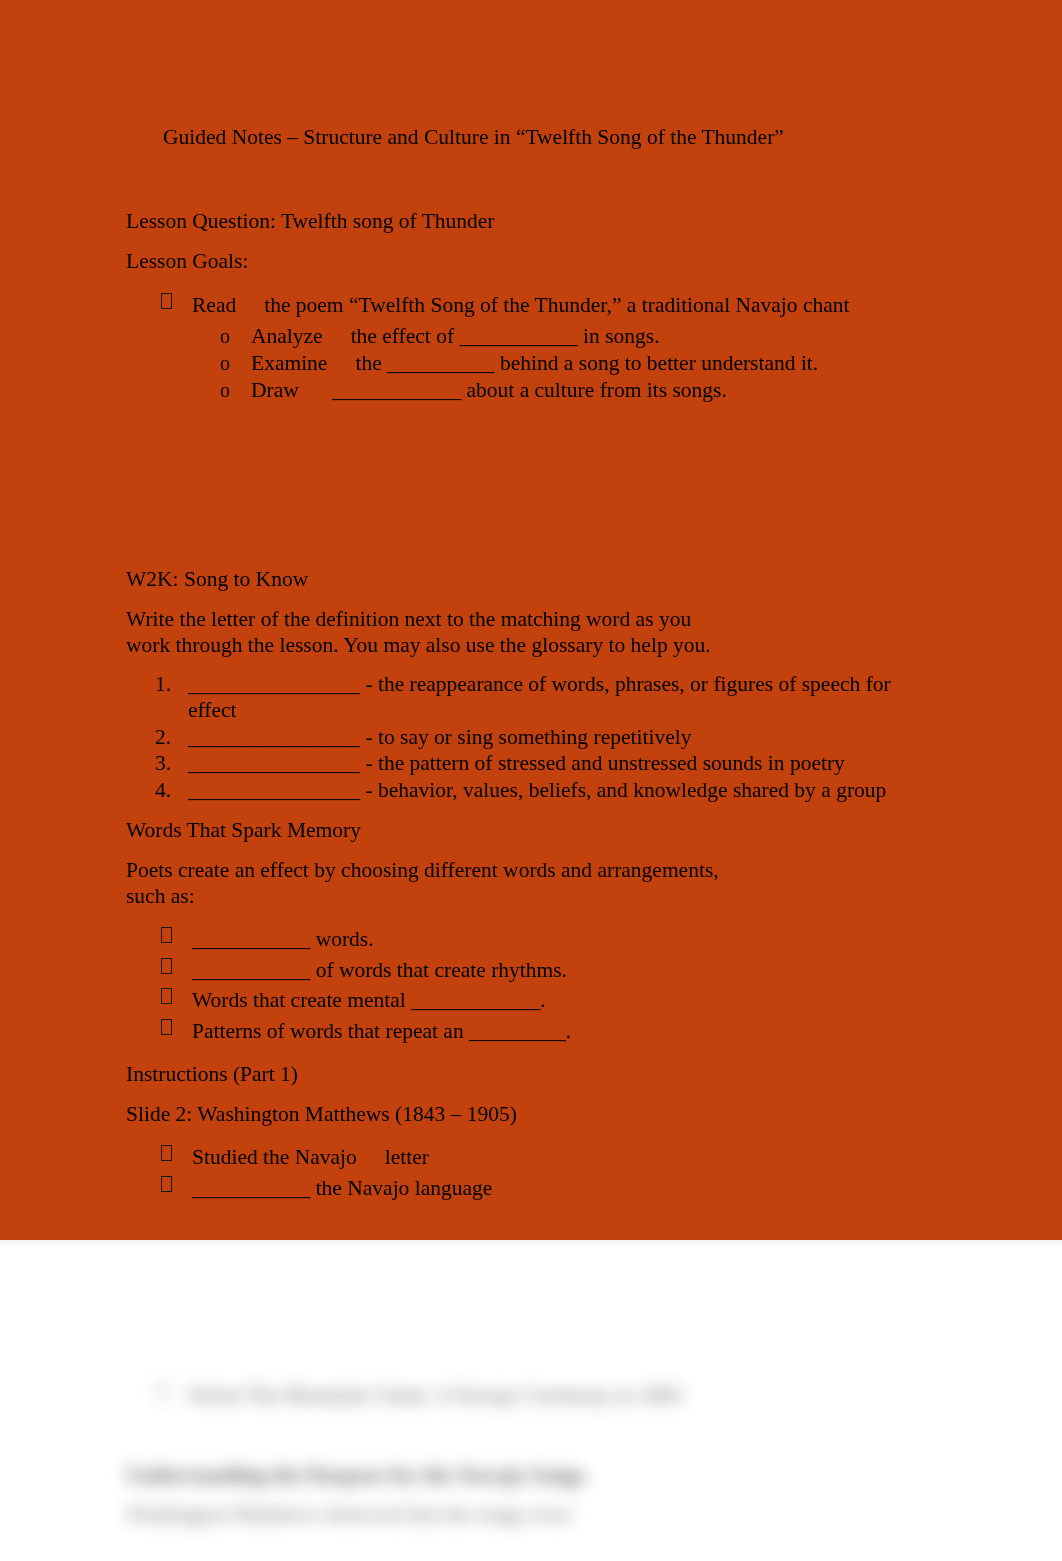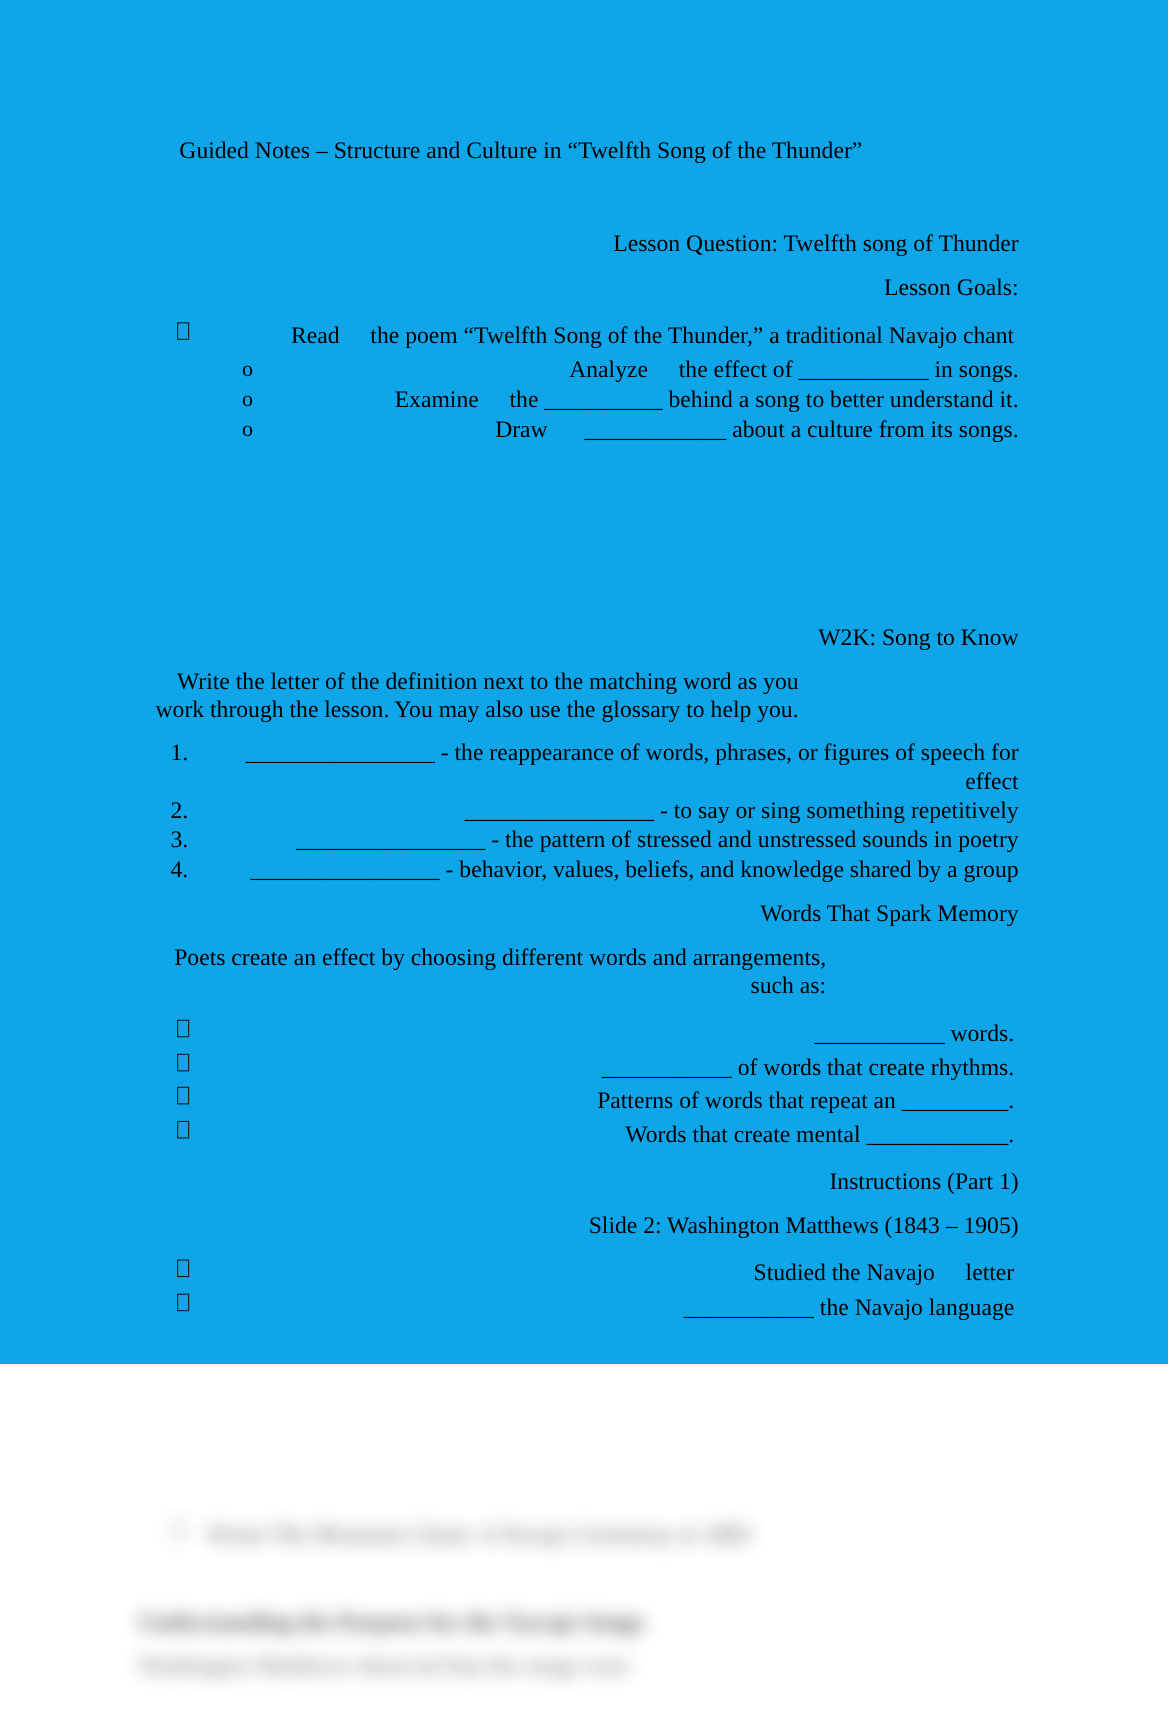--- a/index.html
+++ b/index.html
@@ -16,28 +16,27 @@
     color: #000000;
   }
 
   
   .page {
     position: absolute;
     left: 0;
     top: 0;
     width: 1062px;
     height: 1240px;
-    background: #0ea5e9;
+    background: #c2410c;
   }
   .page-body {
     position: absolute;
     left: 126px;
     top: 0;
     width: 800px;
-    text-align: right;
   }
 
   .page-edge {
     position: absolute;
     left: 0;
     top: 1240px;
     width: 1062px;
     height: 6px;
     background: linear-gradient(to bottom, rgba(0,0,0,0.055), rgba(0,0,0,0.0));
   }
@@ -269,27 +268,27 @@
         <span class="blank">___________</span>
         <span>words.</span>
       </li>
       <li class="bullet-item">
         <span class="bullet-glyph"></span>
         <span class="blank">___________</span>
         <span>of words that create rhythms.</span>
       </li>
       <li class="bullet-item">
         <span class="bullet-glyph"></span>
+        <span>Words that create mental</span>
+        <span class="blank">____________</span><span>.</span>
+      </li>
+      <li class="bullet-item">
+        <span class="bullet-glyph"></span>
         <span>Patterns of words that repeat an</span>
         <span class="blank">_________</span><span>.</span>
-      </li>
-      <li class="bullet-item">
-        <span class="bullet-glyph"></span>
-        <span>Words that create mental</span>
-        <span class="blank">____________</span><span>.</span>
       </li>
     </ul>
 
     <div class="gap-m" style="height:13px"></div>
 
     <p class="para">Instructions (Part 1)</p>
 
     <div class="gap-m"></div>
 
     <p class="para">Slide 2: Washington Matthews (1843 – 1905)</p>

